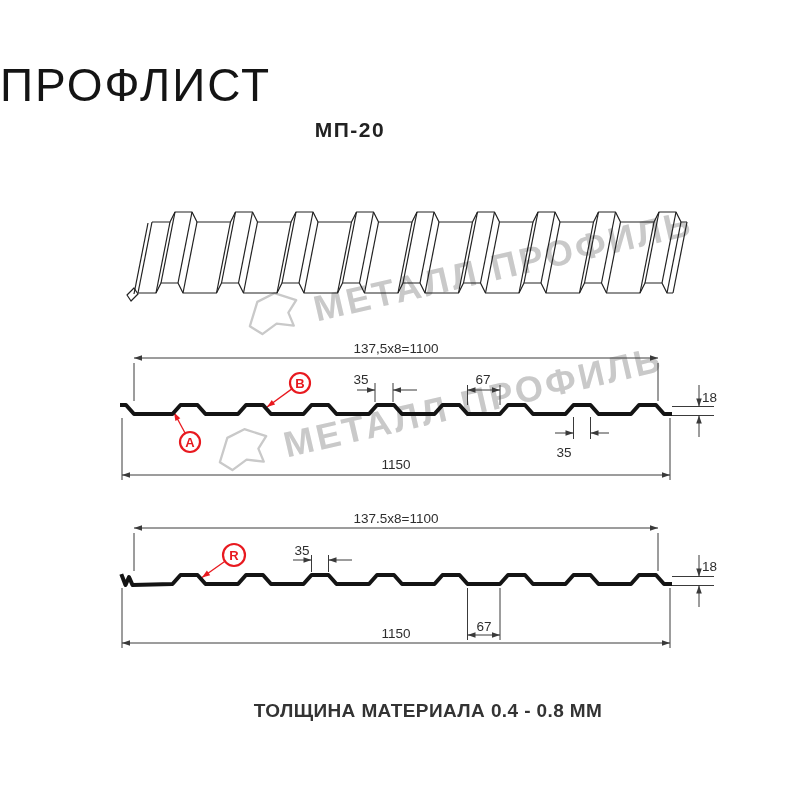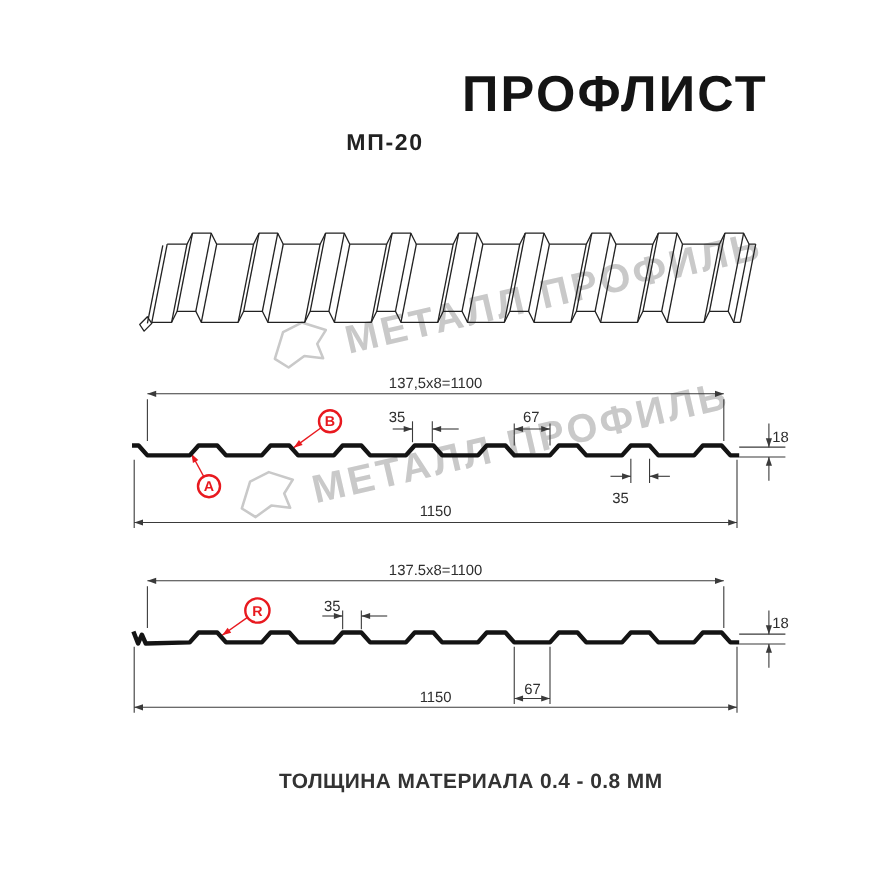--- a/index.html
+++ b/index.html
@@ -1,20 +1,20 @@
 <!DOCTYPE html>
 <html style="--red: #e8191f; --ink: #3a3a3a; --wm: #c9c9c9;"><head>
 <meta charset="utf-8">
 <style>
   :root{ --red:#e8191f; --ink:#3a3a3a; --wm:#c9c9c9; }
   html,body{margin:0;padding:0;background:#fff;}
   .page{position:relative;width:800px;height:800px;background:#fff;overflow:hidden;
         font-family:"Liberation Sans",sans-serif;}
-  .title{position:absolute;top:58px;left:0;width:698px;text-align:right;
-         font-size:46px;font-weight:700;letter-spacing:2px;color:#141414;z-index:3;}
+  .title{position:absolute;top:58px;left:0;width:698px;text-align:left;
+         font-size:46px;font-weight:400;letter-spacing:2px;color:#141414;z-index:3;}
   .subtitle{position:absolute;top:118px;left:0;width:700px;text-align:center;
          font-size:21px;font-weight:700;letter-spacing:1.5px;color:#222;z-index:3;}
   .footer{position:absolute;top:700px;left:0;width:800px;text-align:center;
          font-size:19px;font-weight:700;letter-spacing:.4px;color:#333;z-index:3;padding-left:28px;}
   .wm{position:absolute;display:flex;align-items:flex-end;gap:12px;z-index:1;
       color:var(--wm);transform:rotate(-13deg);transform-origin:0 100%;
       font-weight:bold;font-size:36px;letter-spacing:3px;white-space:nowrap;}
   .wm .wm-text{line-height:1;margin-bottom:8px;}
   .wm-logo{width:58px;height:55px;}
   .wm-logo path{stroke:var(--wm);stroke-width:4;fill:none;stroke-linejoin:round;}

